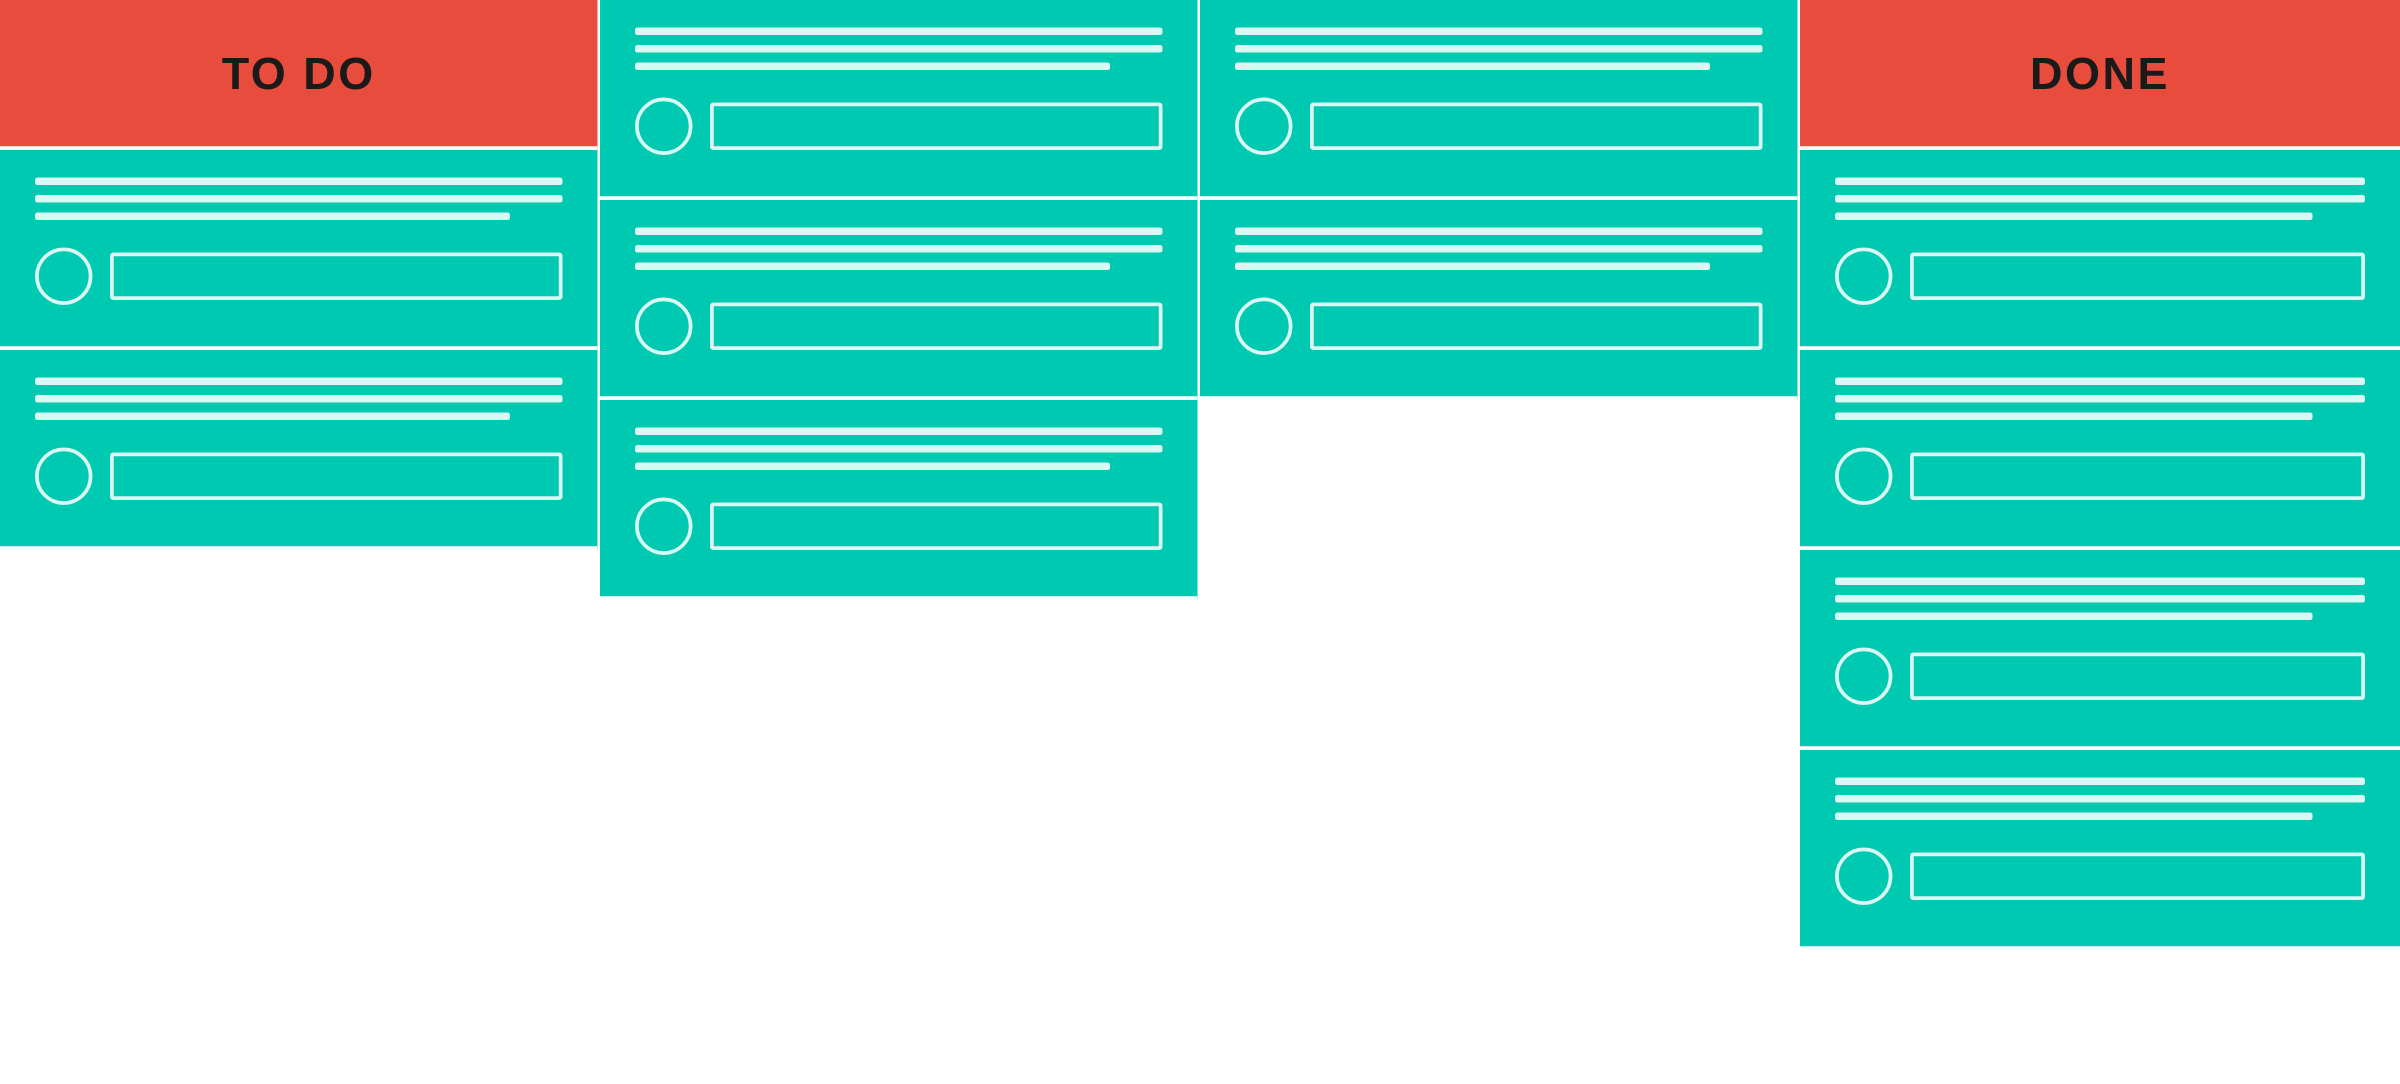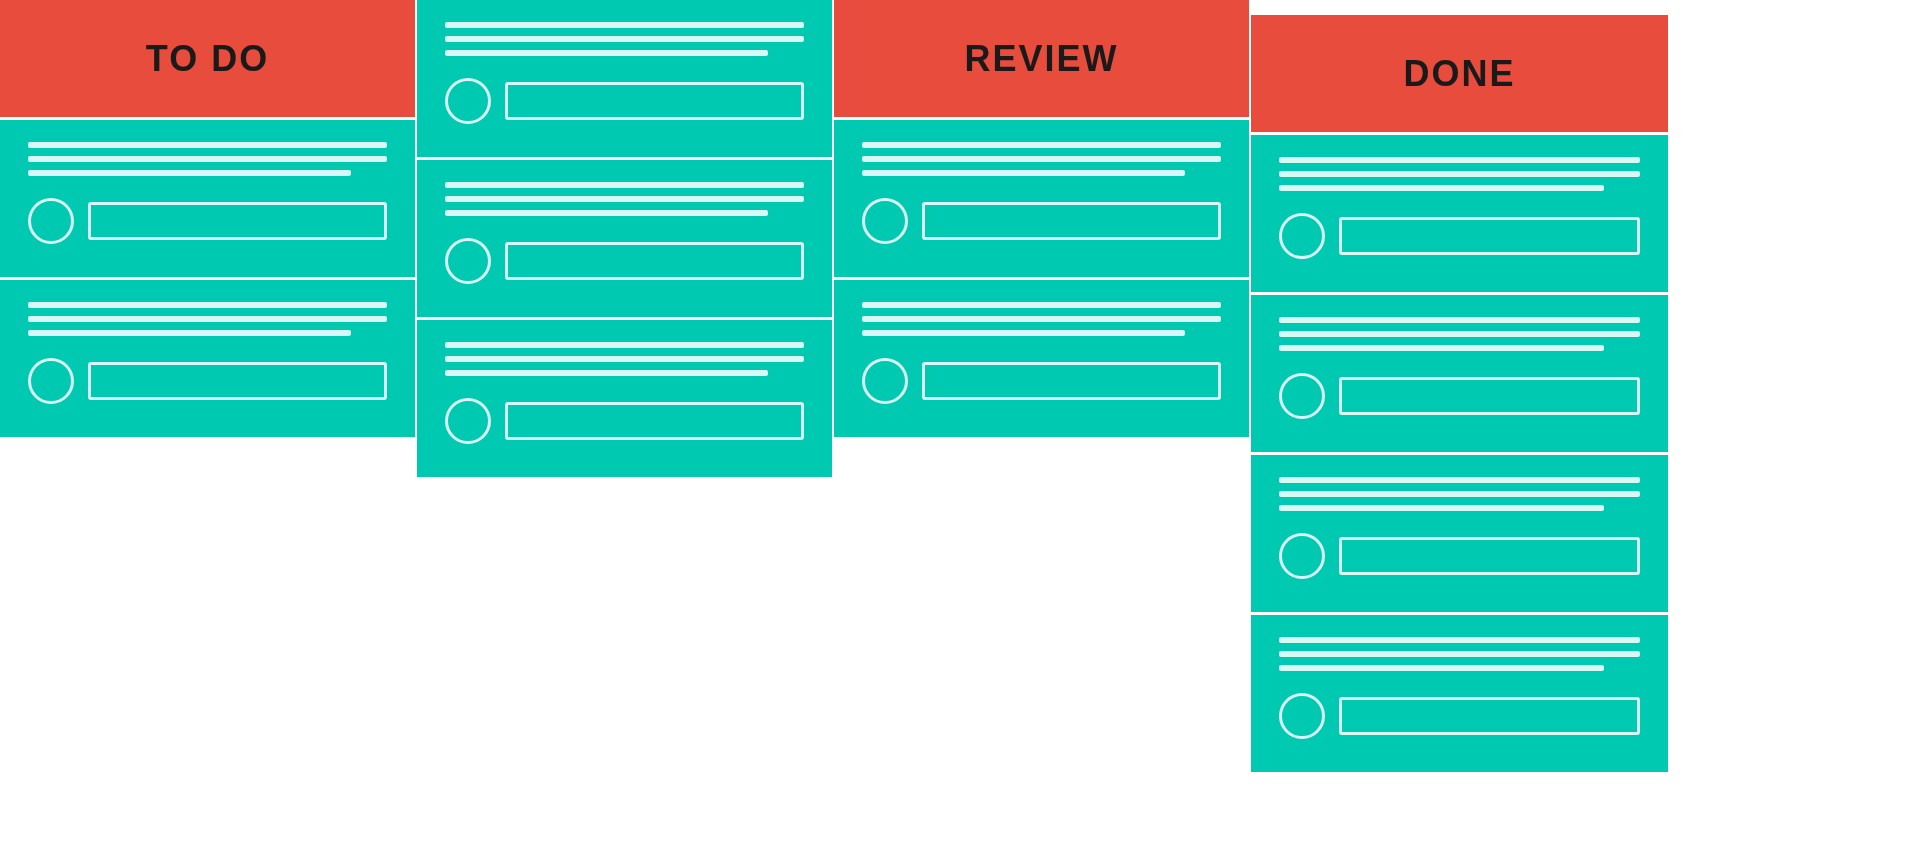--- a/index.html
+++ b/index.html
@@ -12,32 +12,31 @@
       background: #ffffff;
       font-family: Arial, sans-serif;
       width: 1920px;
       min-height: 867px;
     }
 
     .board {
       display: grid;
       grid-template-columns: repeat(4, 1fr);
       gap: 0;
-      width: 1668px;
+      width: 1920px;
     }
 
     .column {
       display: flex;
       flex-direction: column;
       border-right: 2px solid #ffffff;
     }
 
     .column:last-child {
       border-right: none;
-      margin-top: 15px;
     }
 
     .column-header {
       background-color: #e84c3d;
       height: 120px;
       display: flex;
       align-items: center;
       justify-content: center;
       border-bottom: 3px solid #ffffff;
     }
@@ -178,23 +177,20 @@
         </div>
         <div class="card-bottom">
           <div class="card-circle"></div>
           <div class="card-rect"></div>
         </div>
       </div>
     </div>
   </div>
 
   <div class="column">
-    <div class="column-header">
-      <span class="column-header-text">REVIEW</span>
-    </div>
     <div class="column-body">
       <div class="card">
         <div class="card-lines">
           <div class="card-line full"></div>
           <div class="card-line full"></div>
           <div class="card-line medium"></div>
         </div>
         <div class="card-bottom">
           <div class="card-circle"></div>
           <div class="card-rect"></div>

